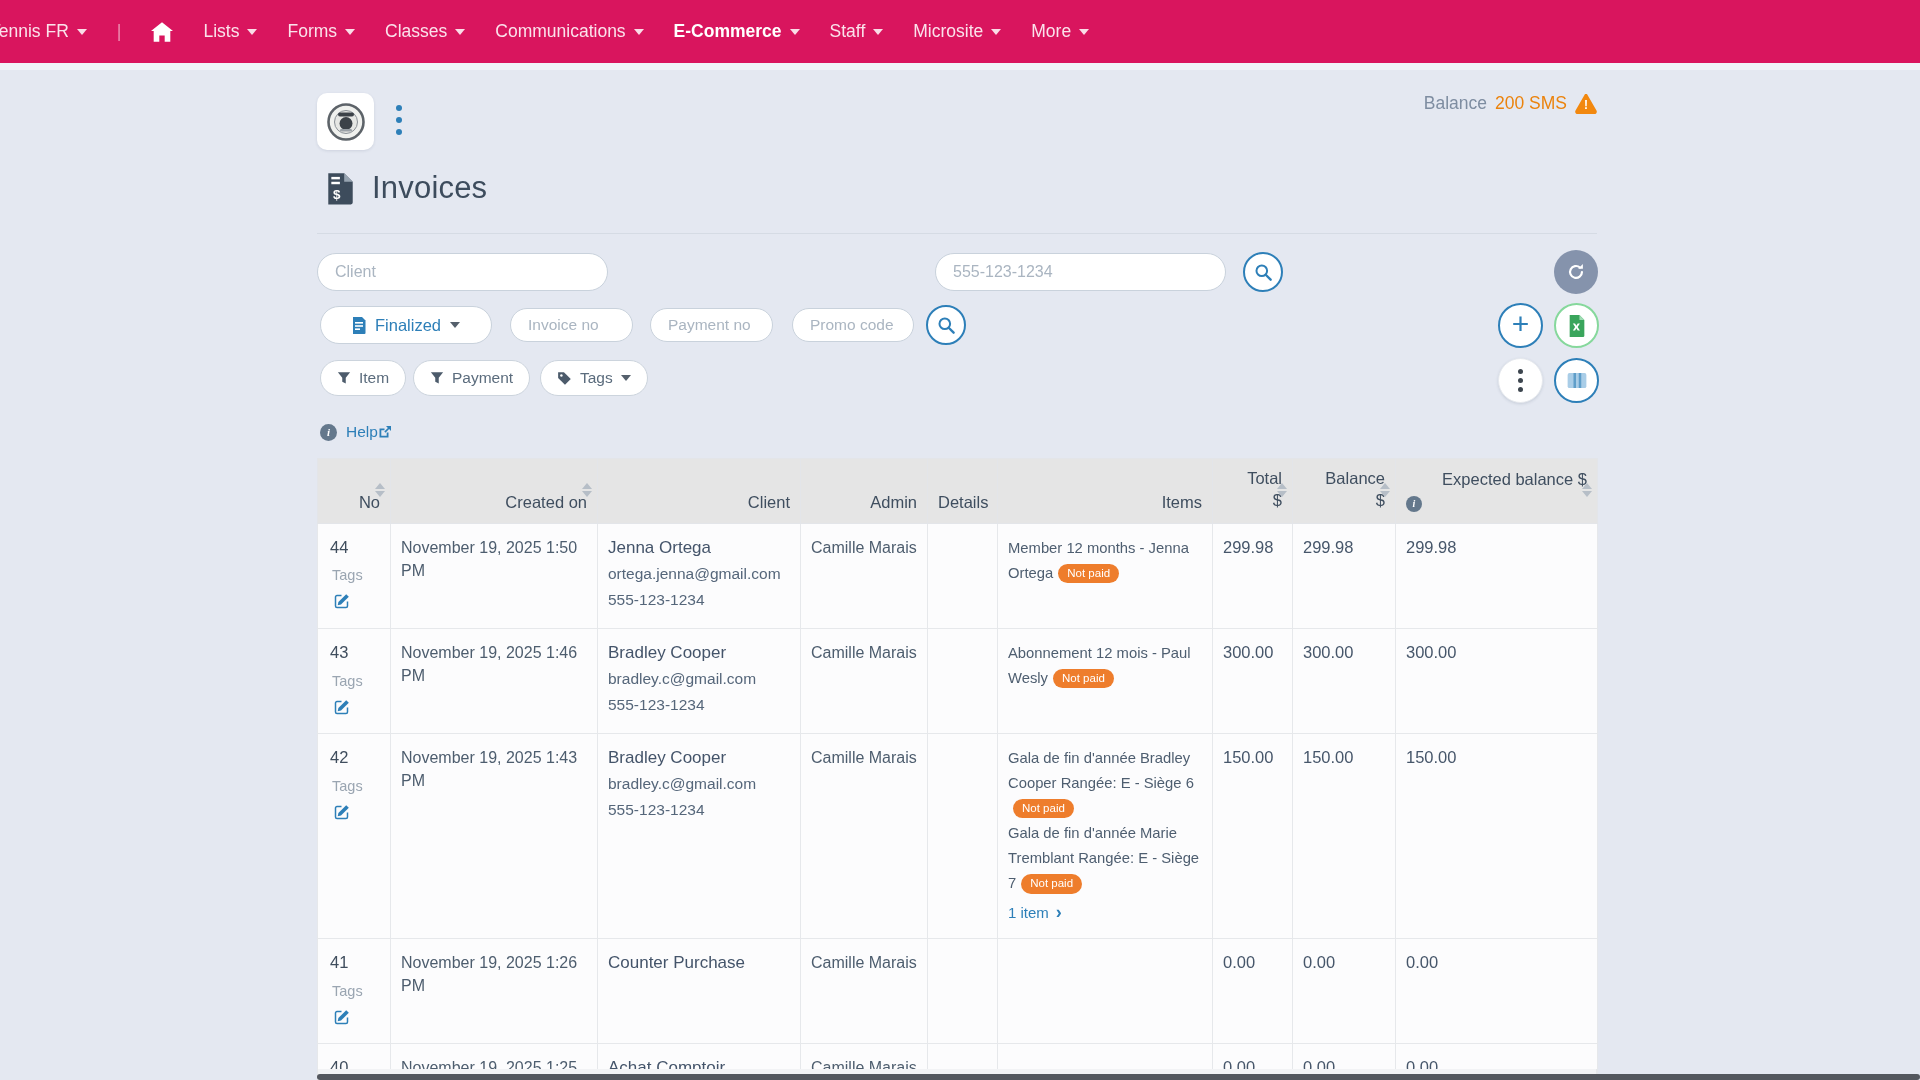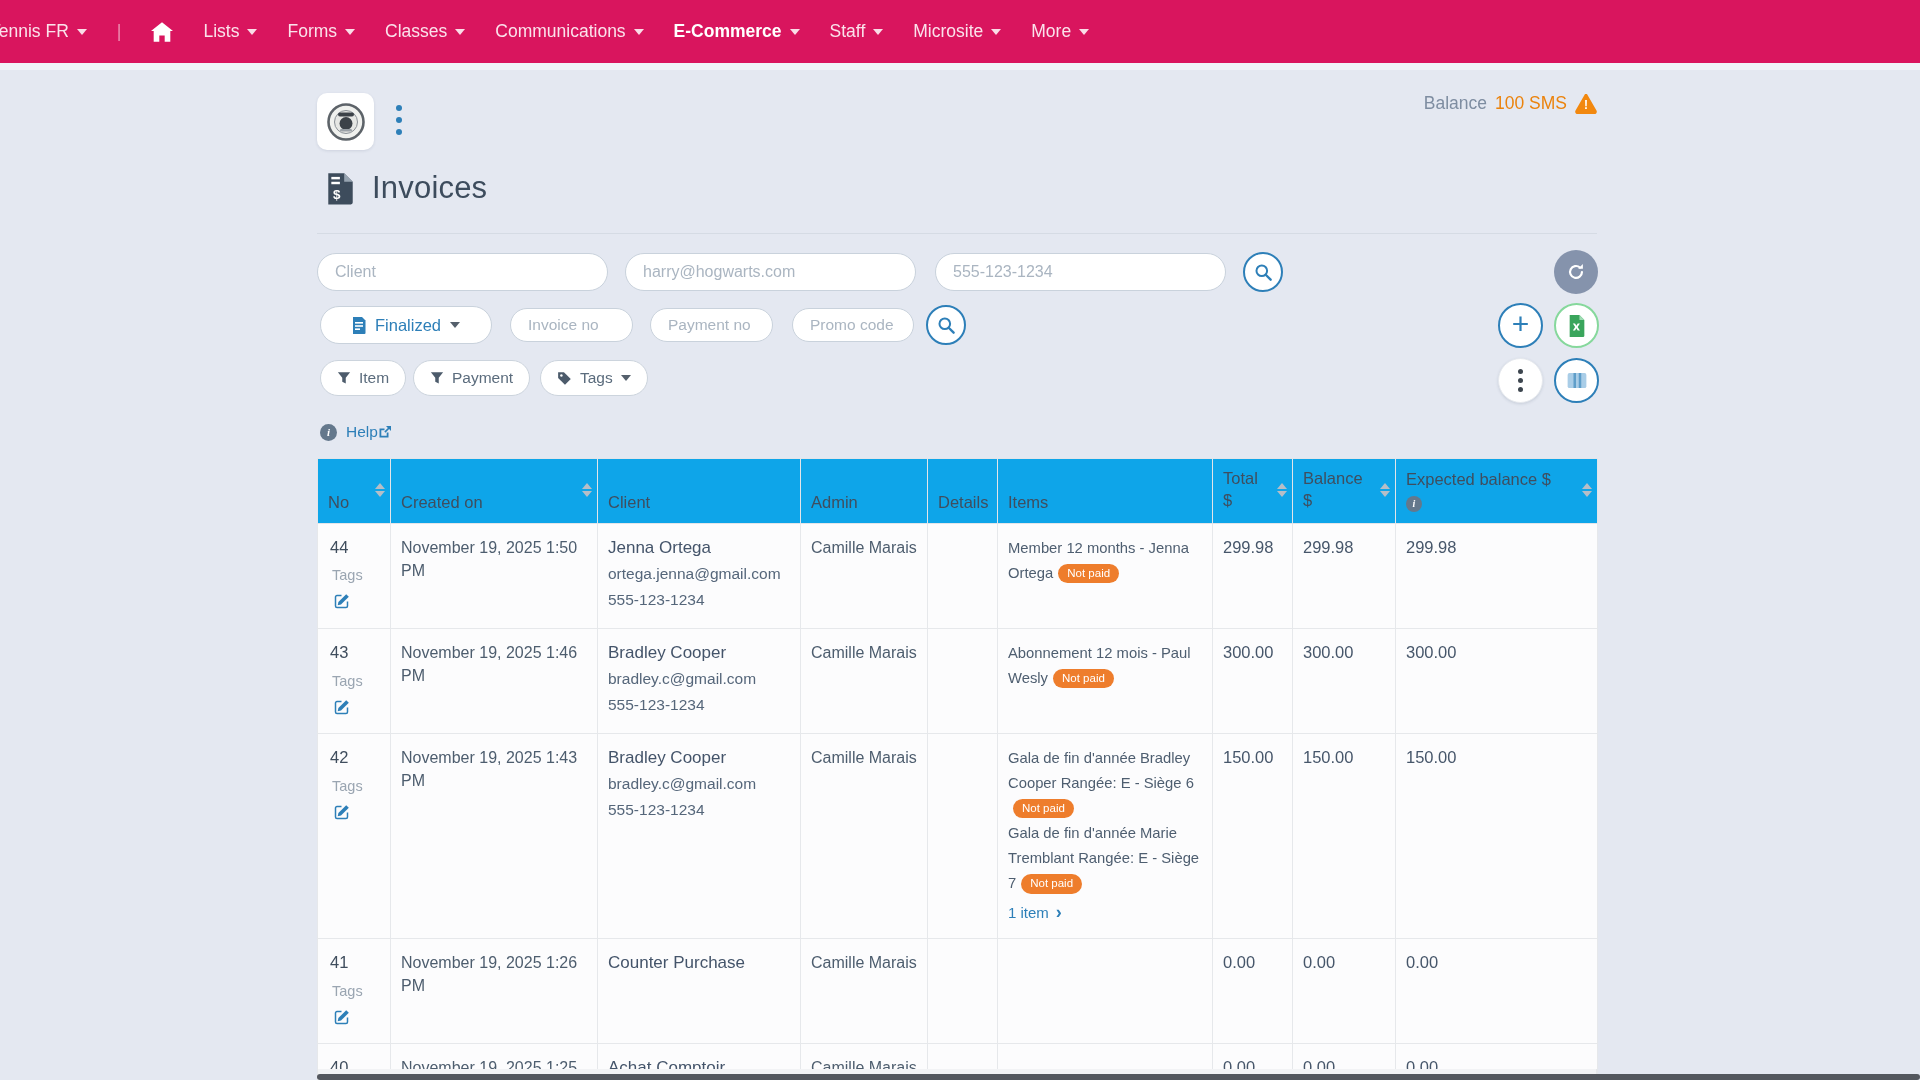--- a/index.html
+++ b/index.html
@@ -86,21 +86,21 @@
   .info-line { position:absolute; left:320px; top:360px; display:flex; align-items:center; gap:9px;
                font-size:15.5px; color:#5b6b7c; }
   .info-dot { width:17px; height:17px; border-radius:50%; background:#64788c; color:#fff;
               font-size:11px; font-weight:700; display:flex; align-items:center; justify-content:center;
               font-family:"Liberation Serif", serif; font-style:italic; }
   .help-link { color:#2d7fb8; cursor:pointer; display:flex; align-items:center; }
 
   
   .table-wrap { position:absolute; left:317px; top:395px; }
   table { border-collapse:collapse; table-layout:fixed; width:1280px; background:#fcfcfd; }
-  th { background:#0ea5e9; border:1px solid #e3e5e9; vertical-align:bottom; text-align:left;
+  th { background:#e5e5e5; border:1px solid #e3e5e9; vertical-align:bottom; text-align:right;
        font-weight:400; font-size:16.5px; color:#3f4e5f; padding:8px 10px 11px; position:relative; }
   th .th-label.pre { white-space:pre-line; line-height:1.35; }
   td { border:1px solid #e6e8eb; vertical-align:top; padding:12px 10px; font-size:16px;
        color:#4e5e70; line-height:1.45; }
   .sort { position:absolute; right:5px; bottom:26px; display:flex; flex-direction:column; gap:2px; }
   .sort i { width:0; height:0; border-left:5px solid transparent; border-right:5px solid transparent; }
   .sort .up   { border-bottom:6px solid #b6bec7; }
   .sort .down { border-top:6px solid #b6bec7; }
   .th-info { width:16px; height:16px; border-radius:50%; background:#64788c; color:#fff; font-size:10px;
              font-weight:700; display:flex; align-items:center; justify-content:center; margin-top:7px;
@@ -189,42 +189,41 @@
     </svg>
   </div>
   <div class="header-kebab">
       <i></i>
       <i></i>
       <i></i>
     </div>
 
   <div class="balance">
     <span class="balance-label">Balance</span>
-    <span class="balance-value">100 SMS</span>
+    <span class="balance-value">200 SMS</span>
     <svg width="22" height="20" viewBox="0 0 22 20">
       <path d="M11 1.5 L20.6 18.2 a1.4 1.4 0 0 1 -1.2 2.1 H2.6 a1.4 1.4 0 0 1 -1.2 -2.1 Z" transform="translate(0,-1.2)" fill="#f2880f" stroke="#f2880f" stroke-width="2" stroke-linejoin="round"></path>
       <text x="11" y="15.2" font-size="12" font-weight="bold" fill="#fff" text-anchor="middle" font-family="Liberation Sans, sans-serif">!</text>
     </svg>
   </div>
 
   <div class="page-title-row">
     <svg width="27" height="33" viewBox="0 0 22 27">
       <path d="M1 1h13l7 7v17a1.5 1.5 0 0 1-1.5 1.5H1z" fill="#3d4c5c"></path>
       <path d="M14 1l7 7h-7z" fill="#97a4b1"></path>
       <rect x="3.5" y="4" width="7" height="2" fill="#fff"></rect>
       <rect x="3.5" y="8" width="7" height="2" fill="#fff"></rect>
       <text x="8" y="22" font-size="11" font-weight="bold" fill="#fff" text-anchor="middle" font-family="Liberation Sans, sans-serif">$</text>
     </svg>
     <span class="page-title">Invoices</span>
   </div>
 
   <div class="divider"></div>
 
   <input class="pill-input f-client" placeholder="Client" style="">
-  <input class="pill-input f-email" placeholder="harry@hogwarts.com" style="">
   <input class="pill-input f-phone" placeholder="555-123-1234" style="">
   <div class="round-btn f-search1">
     <svg width="19" height="19" viewBox="0 0 20 20">
       <circle cx="8.2" cy="8.2" r="5.6" fill="none" stroke="#2d7fb8" stroke-width="2.1"></circle>
       <line x1="12.6" y1="12.6" x2="17.5" y2="17.5" stroke="#2d7fb8" stroke-width="2.5" stroke-linecap="round"></line>
     </svg>
   </div>
   <div class="round-btn f-refresh">
     <svg width="22" height="22" viewBox="0 0 24 24">
       <path d="M18.5 12a6.5 6.5 0 1 1-2.2-4.9" fill="none" stroke="#fff" stroke-width="2.4" stroke-linecap="round"></path>

